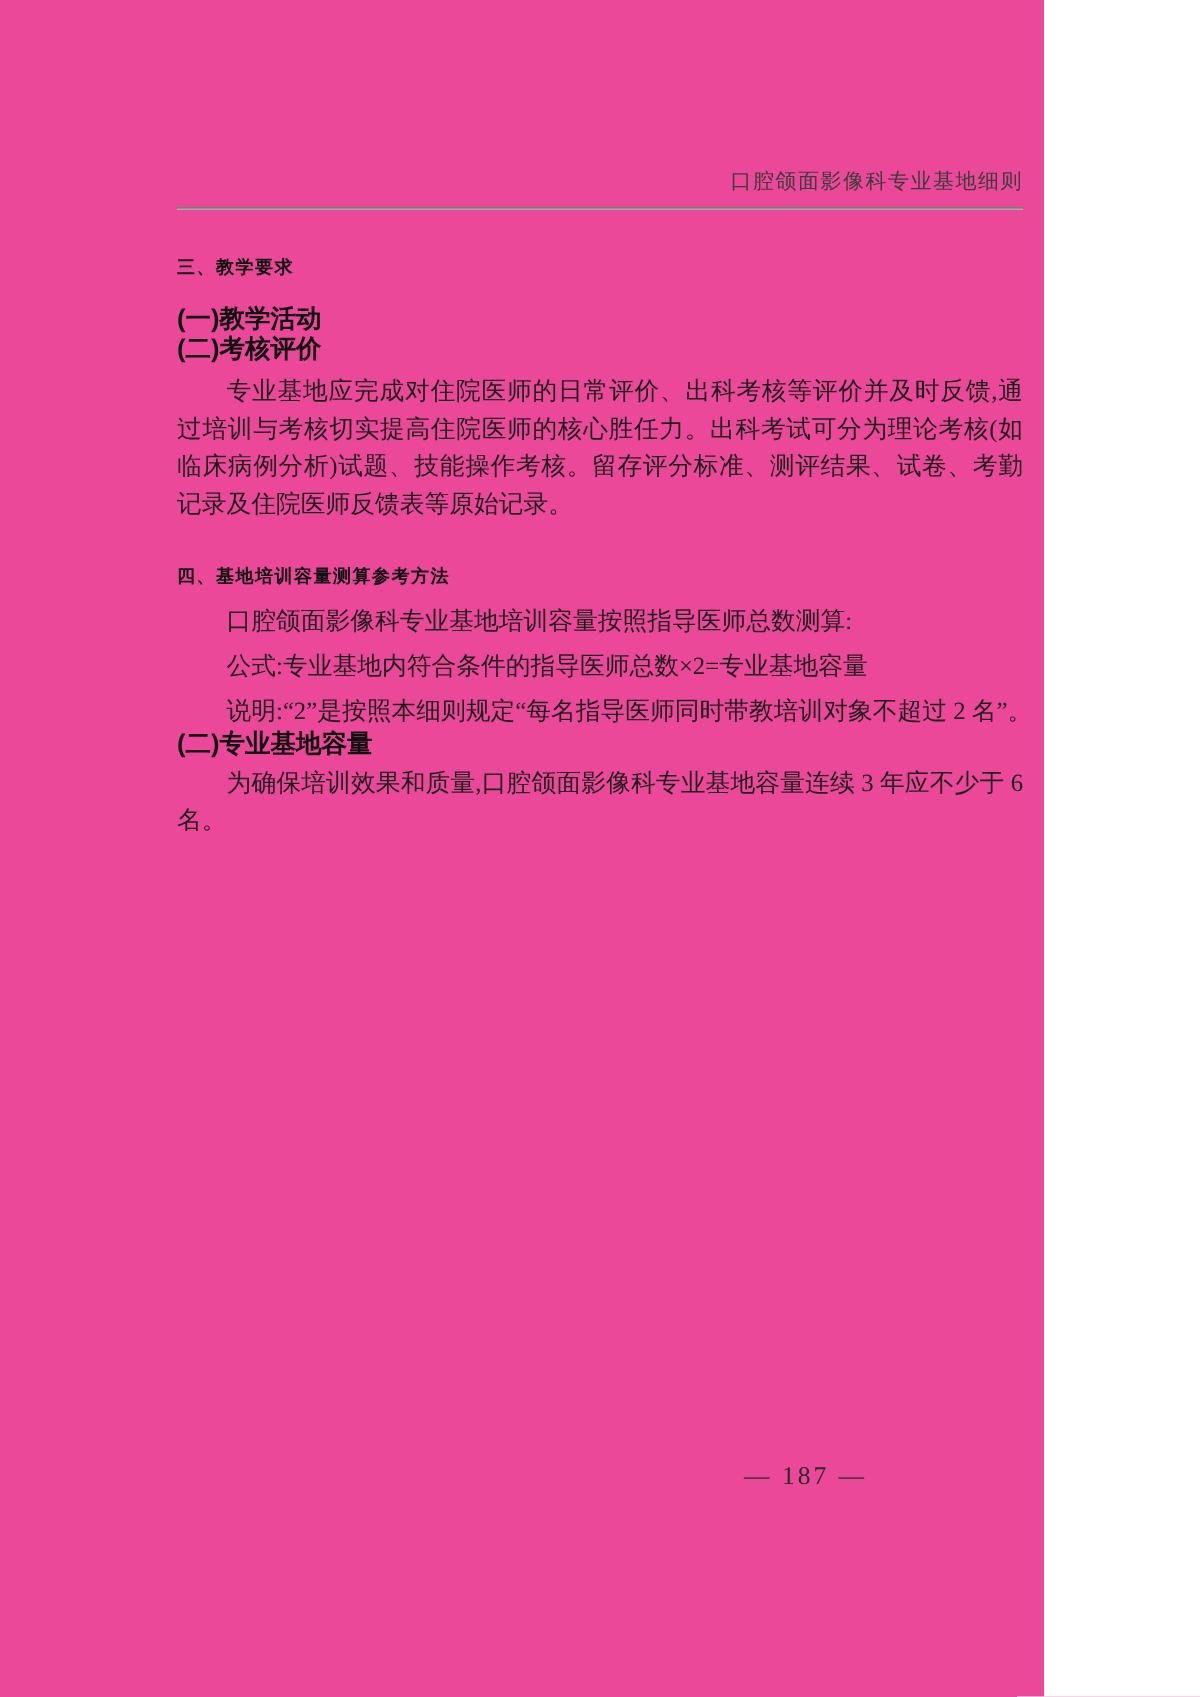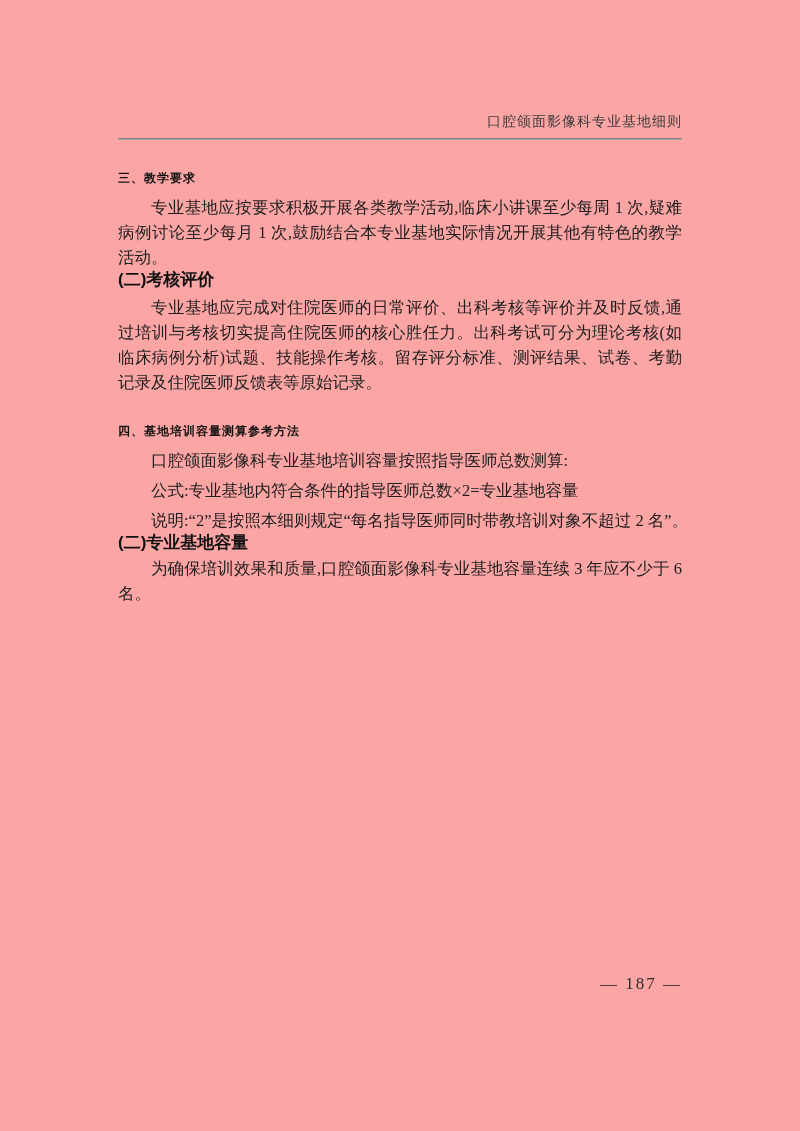--- a/index.html
+++ b/index.html
@@ -2,23 +2,23 @@
 <html><head>
 <meta charset="utf-8">
 <style>
   html, body {
     margin: 0;
     padding: 0;
     background: #ffffff;
   }
   .page {
     position: relative;
-    width: 800px;
+    width: 696px;
     height: 1131px;
-    background: #fca5a5;
+    background: #ec4899;
     overflow: hidden;
     font-family: "Liberation Serif", serif;
     color: #1d1d1d;
   }
   .content {
     position: absolute;
     left: 118px;
     top: 0;
     width: 564px;
   }
@@ -94,21 +94,21 @@
 <body>
 
 <div class="page">
   <div class="content">
 
     <div class="running-head">口腔颌面影像科专业基地细则</div>
     <div class="head-rule"></div>
 
     <h1 class="h1">三、教学要求</h1>
 
-    <p class="para">专业基地应按要求积极开展各类教学活动,临床小讲课至少每周 1 次,疑难病例讨论至少每月 1 次,鼓励结合本专业基地实际情况开展其他有特色的教学活动。</p>
+    <h2 class="h2">(一)教学活动</h2>
 
     <h2 class="h2 tight">(二)考核评价</h2>
     <p class="para">专业基地应完成对住院医师的日常评价、出科考核等评价并及时反馈,通过培训与考核切实提高住院医师的核心胜任力。出科考试可分为理论考核(如临床病例分析)试题、技能操作考核。留存评分标准、测评结果、试卷、考勤记录及住院医师反馈表等原始记录。</p>
 
     <h1 class="h1 second">四、基地培训容量测算参考方法</h1>
 
     <p class="para single">口腔颌面影像科专业基地培训容量按照指导医师总数测算:</p>
     <p class="para single">公式:专业基地内符合条件的指导医师总数×2=专业基地容量</p>
     <p class="para single">说明:“2”是按照本细则规定“每名指导医师同时带教培训对象不超过 2 名”。</p>
 

